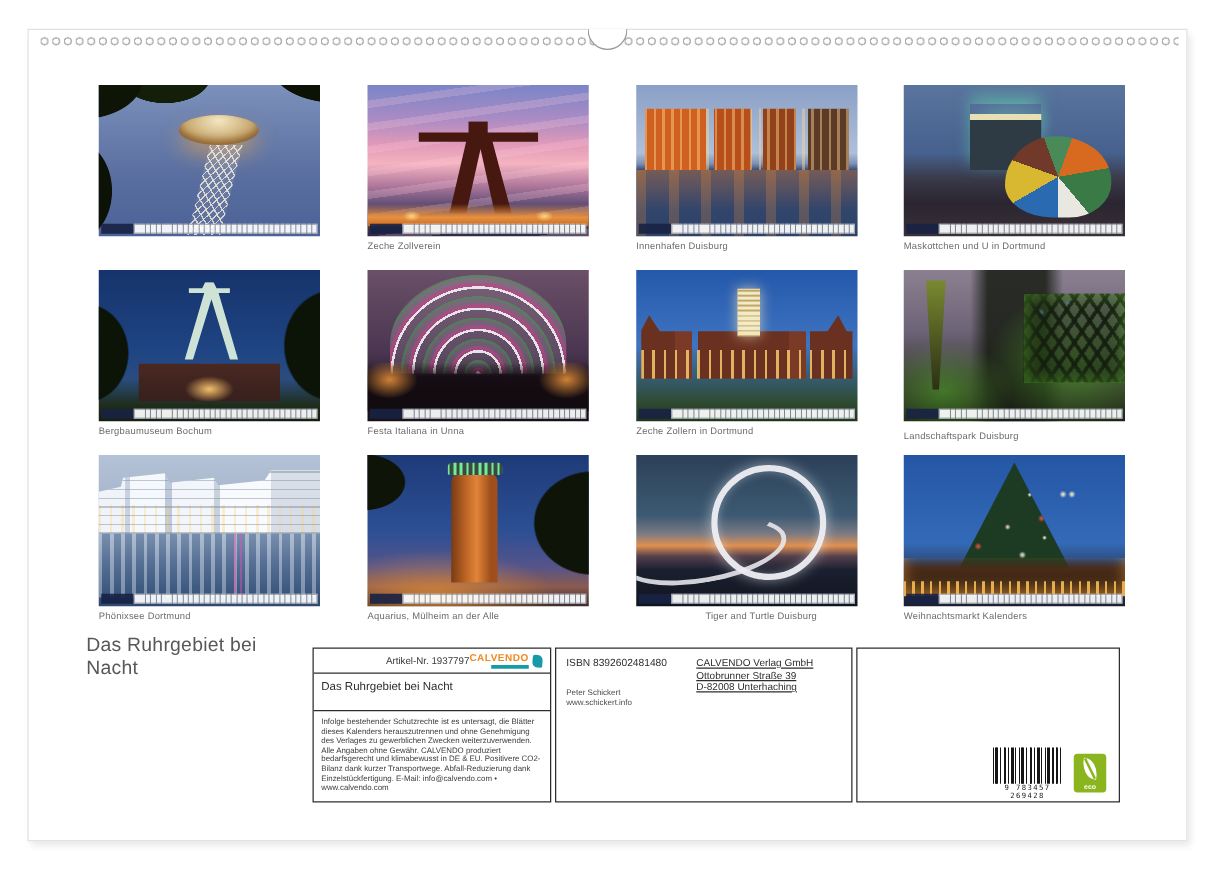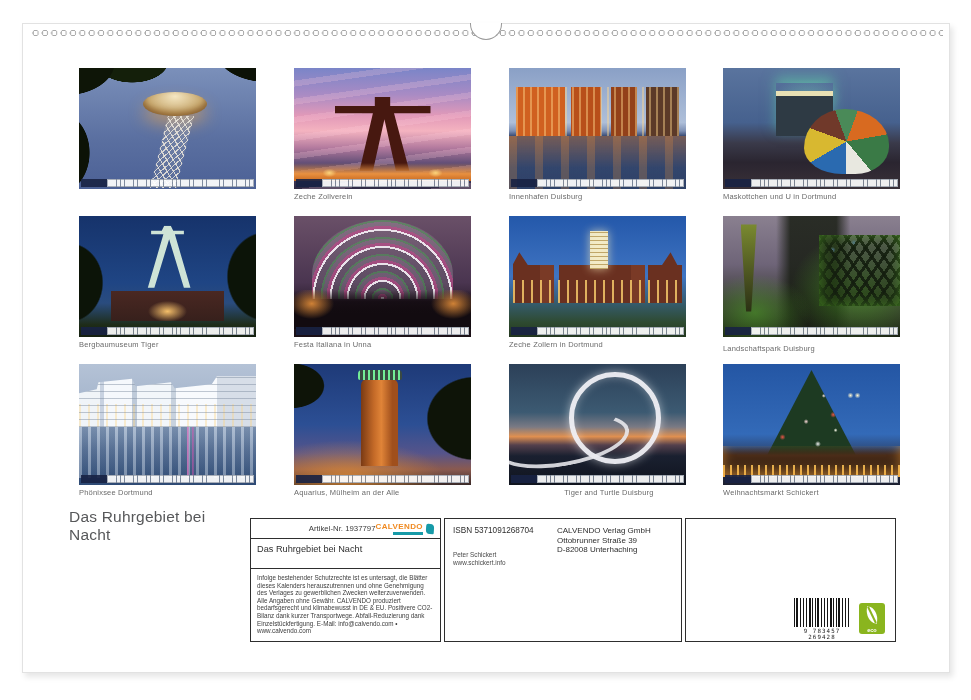--- a/index.html
+++ b/index.html
@@ -188,21 +188,21 @@
   .art-no { font-size:7.8px; color:#3a3a3a; }
   .logo { display:flex; align-items:center; gap:3px; }
   .logo-txt { display:flex; flex-direction:column; align-items:flex-end; }
   .logo-word { font-size:8px; font-weight:bold; color:#f08a21; letter-spacing:.4px; }
   .logo-tag { width:30px; height:2.5px; background:#169aa8; margin-top:1px; }
   .logo-mark { width:8px; height:10px; background:#169aa8; border-radius:2px 4px 1px 4px; transform:rotate(4deg); }
   .row-title { height:30px; border-bottom:1.5px solid #2e2e2e; padding:5px 6px; font-size:9.2px; color:#2e2e2e; }
   .row-legal { padding:5px 6px; font-size:6.3px; line-height:7.6px; color:#3c3c3c; }
 
   .box-mid .isbn { position:absolute; left:8px; top:7px; font-size:8.2px; color:#2e2e2e; }
-  .box-mid .pub { position:absolute; left:112px; top:7px; font-size:8px; line-height:9.5px; color:#2e2e2e; }
+  .box-mid .pub { position:absolute; left:112px; top:7px; font-size:8px; line-height:9.5px; color:#2e2e2e;text-decoration:underline; }
   .box-mid .photog { position:absolute; left:8px; top:32px; font-size:6.4px; line-height:7.6px; color:#4a4a4a; }
 
   .barcode { position:absolute; left:108px; top:79px; width:56px; height:38px; }
   .bars { width:100%; height:29px; background:
       repeating-linear-gradient(90deg, #151515 0 1px, rgba(0,0,0,0) 1px 3px),
       repeating-linear-gradient(90deg, rgba(0,0,0,0) 0 2px, #151515 2px 3.4px, rgba(0,0,0,0) 3.4px 7px),
       #fff; }
   .bar-digits { font-size:5.8px; letter-spacing:1.1px; color:#1a1a1a; text-align:center; margin-top:1px;
       font-family:"DejaVu Sans Mono", monospace; }
   .eco { position:absolute; left:173px; top:84px; width:26px; height:31px; background:#8ab51e; border-radius:3px; }
@@ -251,21 +251,21 @@
       </div>
   </div>
   <div class="cap" style="left:700px; top:168px;">Maskottchen und U in Dortmund</div>
 
   <div class="ph p5" style="left:56px; top:192px;">
     <div class="strip">
         <div class="mlabel"></div>
         <div class="days"></div>
       </div>
   </div>
-  <div class="cap" style="left:56px; top:316px;">Bergbaumuseum Tiger</div>
+  <div class="cap" style="left:56px; top:316px;">Bergbaumuseum Bochum</div>
 
   <div class="ph p6" style="left:271px; top:192px;">
     <div class="strip">
         <div class="mlabel"></div>
         <div class="days"></div>
       </div>
   </div>
   <div class="cap" style="left:271px; top:316px;">Festa Italiana in Unna</div>
 
   <div class="ph p7" style="left:486px; top:192px;">
@@ -307,21 +307,21 @@
       </div>
   </div>
   <div class="cap" style="left:486px; top:464px;text-align:center;">Tiger and Turtle Duisburg</div>
 
   <div class="ph p12" style="left:700px; top:340px;">
     <div class="strip">
         <div class="mlabel"></div>
         <div class="days"></div>
       </div>
   </div>
-  <div class="cap" style="left:700px; top:464px;">Weihnachtsmarkt Schickert</div>
+  <div class="cap" style="left:700px; top:464px;">Weihnachtsmarkt Kalenders</div>
 
   <div class="title">
     <div>Das Ruhrgebiet bei</div>
     <div>Nacht</div>
   </div>
 
   <div class="ibox box-left">
     <div class="row-art">
       <span class="art-no">Artikel-Nr. 1937797</span>
       <span class="logo">
@@ -330,21 +330,21 @@
           <span class="logo-tag"></span>
         </span>
         <span class="logo-mark"></span>
       </span>
     </div>
     <div class="row-title">Das Ruhrgebiet bei Nacht</div>
     <div class="row-legal">Infolge bestehender Schutzrechte ist es untersagt, die Blätter dieses Kalenders herauszutrennen und ohne Genehmigung des Verlages zu gewerblichen Zwecken weiterzuverwenden. Alle Angaben ohne Gewähr. CALVENDO produziert bedarfsgerecht und klimabewusst in DE &amp; EU. Positivere CO2-Bilanz dank kurzer Transportwege. Abfall-Reduzierung dank Einzelstückfertigung. E-Mail: info@calvendo.com • www.calvendo.com</div>
   </div>
 
   <div class="ibox box-mid">
-    <div class="isbn">ISBN 5371091268704</div>
+    <div class="isbn">ISBN 8392602481480</div>
     <div class="pub">
       <div>CALVENDO Verlag GmbH</div>
       <div>Ottobrunner Straße 39</div>
       <div>D-82008 Unterhaching</div>
     </div>
     <div class="photog">
       <div>Peter Schickert</div>
       <div>www.schickert.info</div>
     </div>
   </div>

